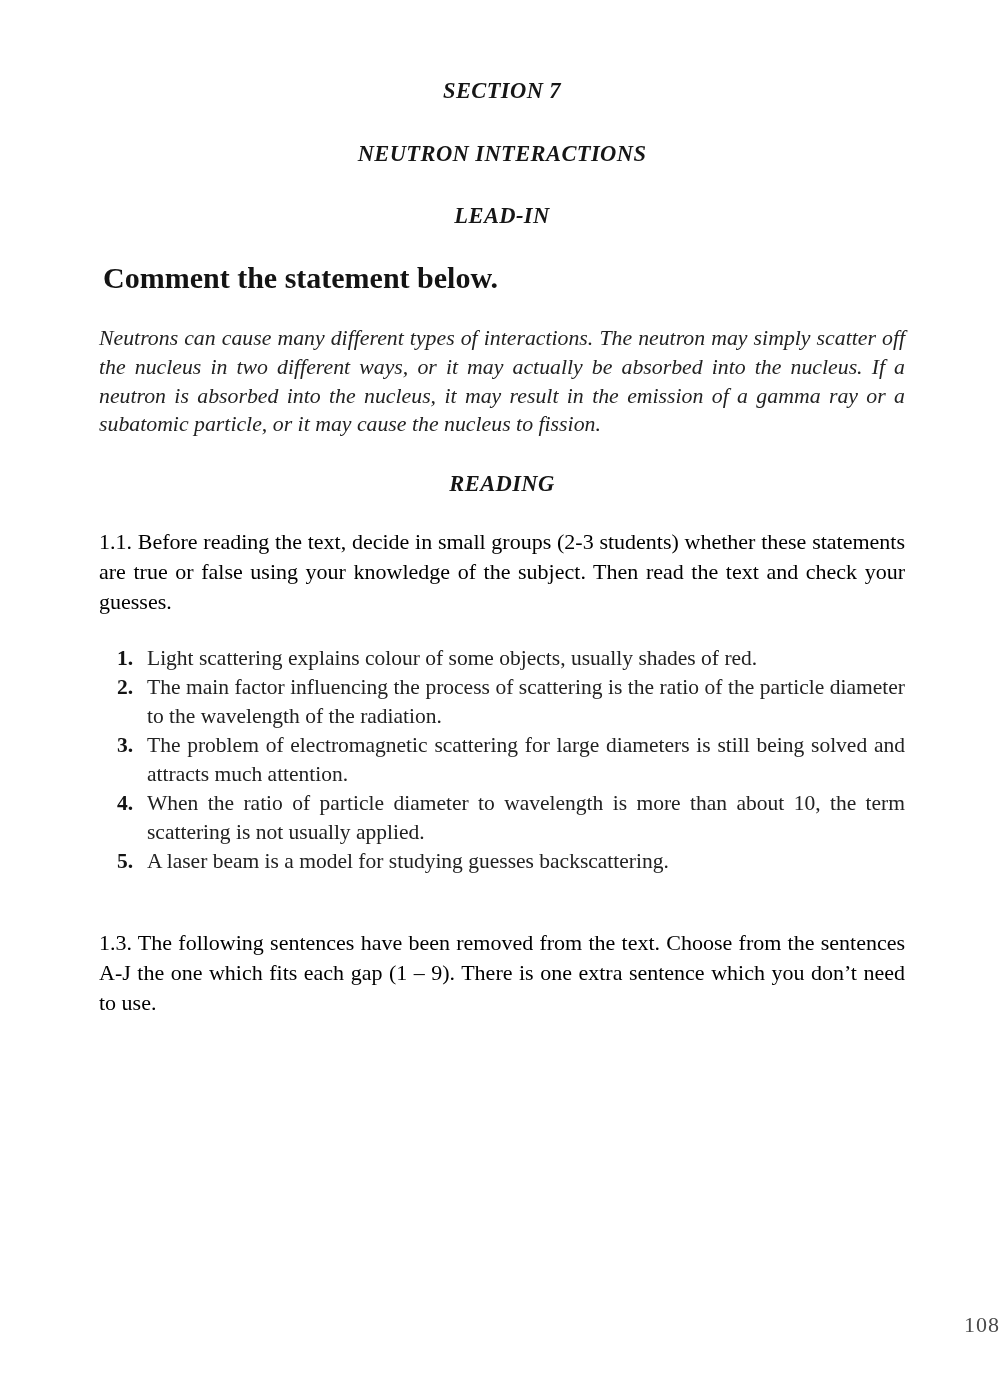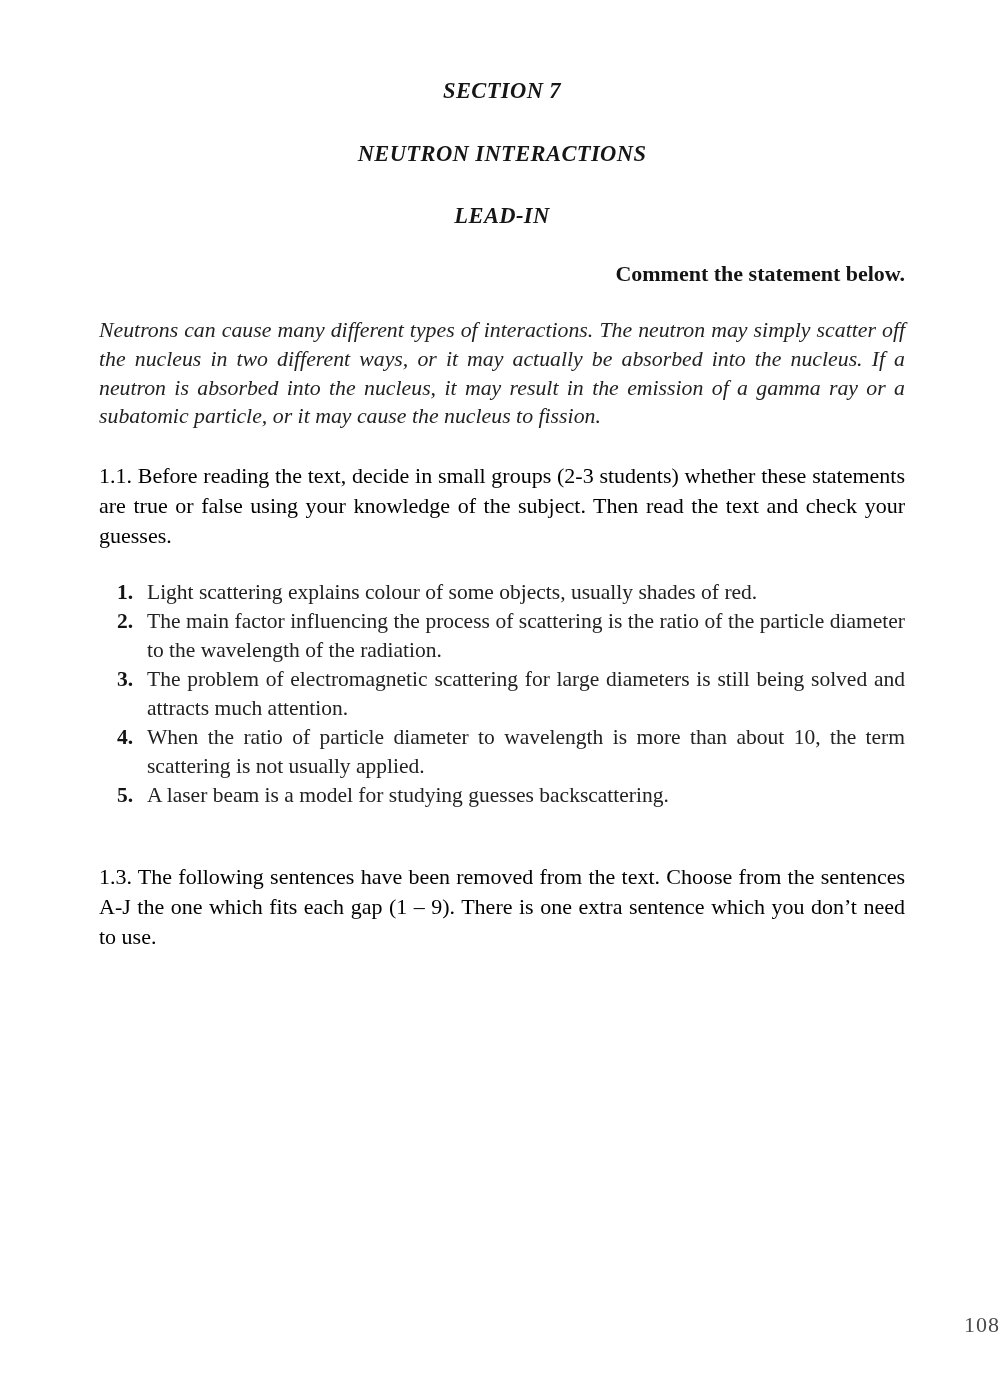--- a/index.html
+++ b/index.html
@@ -26,24 +26,23 @@
     color: #161616;
   }
   .h-section   { margin-top: 0; }
   .h-title     { margin-top: 37px; }
   .h-leadin    { margin-top: 36px; }
   .h-reading   { margin-top: 32px; }
   .h-text1     { margin-top: 35px; }
   .prompt {
     margin-top: 32px;
     font-weight: bold;
-    font-size: 22px;
+    font-size: 30px;
     color: #141414;
     padding-left: 4px;
-    text-align: right;
   }
   .statement-para {
     margin-top: 29px;
     font-style: italic;
     font-size: 21.8px;
     line-height: 28.8px;
     text-align: justify;
     color: #222;
   }
   .task-para {
@@ -111,20 +110,21 @@
   <div class="heading h-section">SECTION 7</div>
 
   <div class="heading h-title">NEUTRON INTERACTIONS</div>
 
   <div class="heading h-leadin">LEAD-IN</div>
 
   <div class="prompt">Comment the statement below.</div>
 
   <div class="statement-para">Neutrons can cause many different types of interactions. The neutron may simply scatter off the nucleus in two different ways, or it may actually be absorbed into the nucleus. If a neutron is absorbed into the nucleus, it may result in the emission of a gamma ray or a subatomic particle, or it may cause the nucleus to fission.</div>
 
+  <div class="heading h-reading">READING</div>
 
 
   <div class="task-para task-11">1.1. Before reading the text, decide in small groups (2-3 students) whether these statements are true or false using your knowledge of the subject. Then read the text and check your guesses.</div>
 
   <div class="statements-list">
     <div class="statement-item">
       <span class="statement-num">1.</span>
       <span class="statement-text">Light scattering explains colour of some objects, usually shades of red.</span>
     </div>
     <div class="statement-item">

